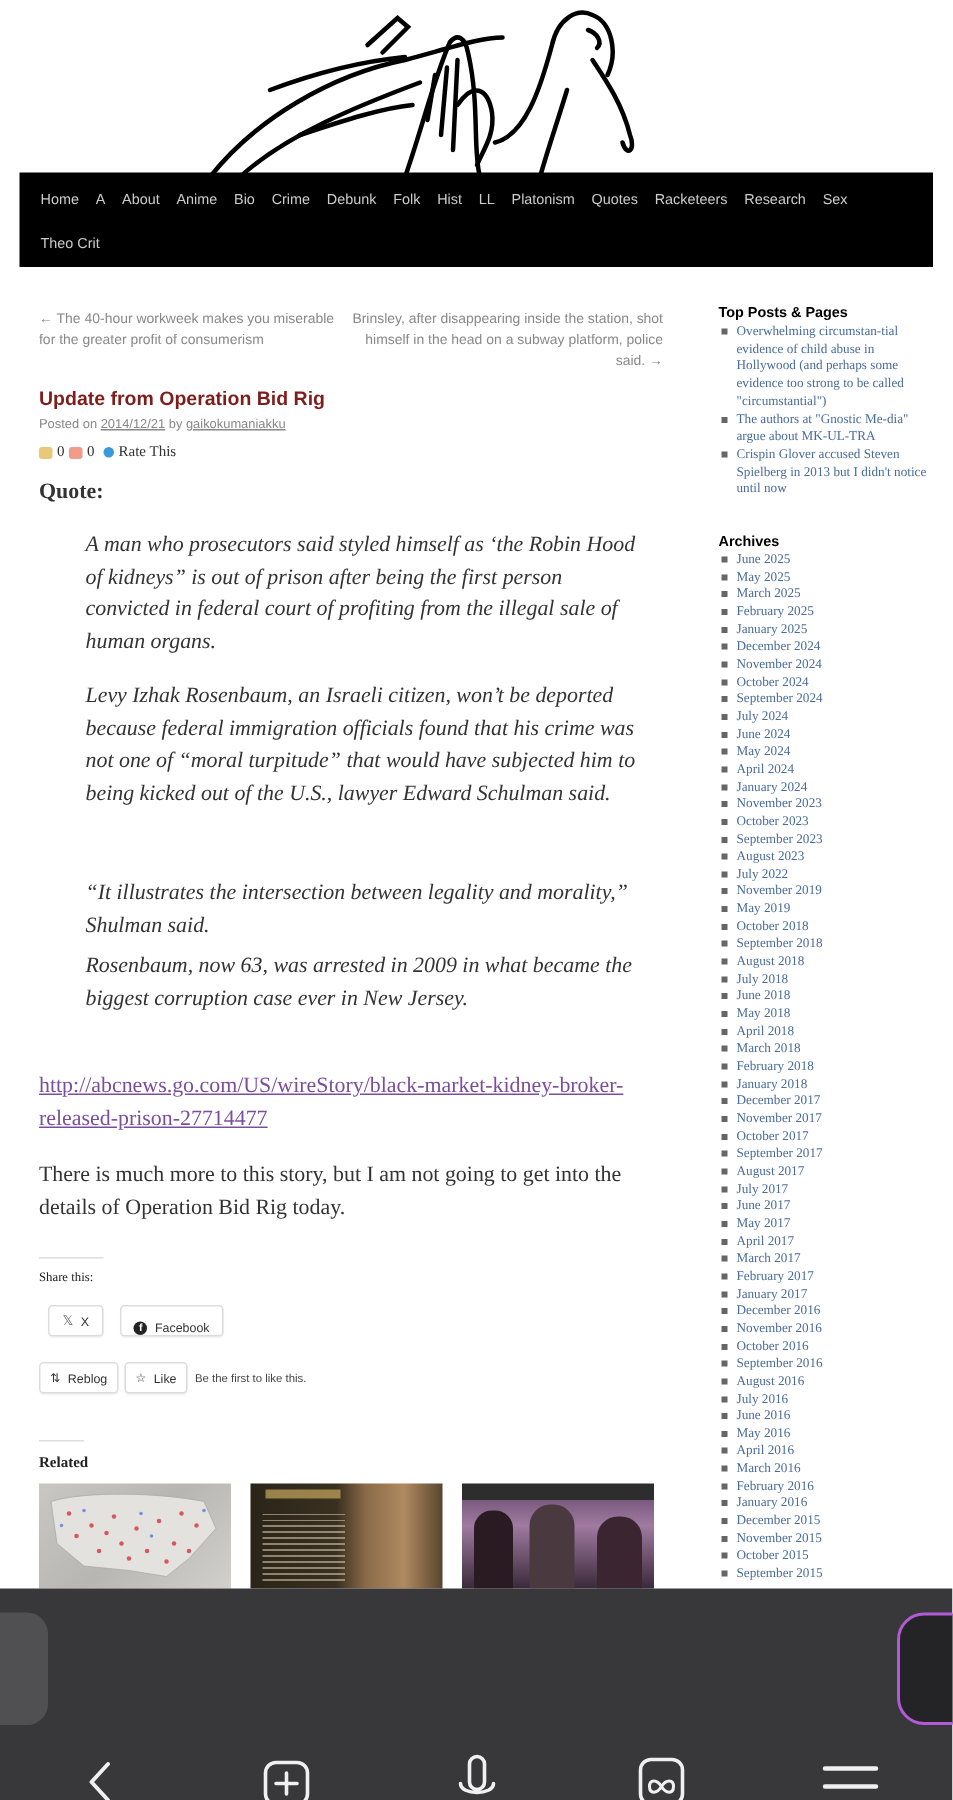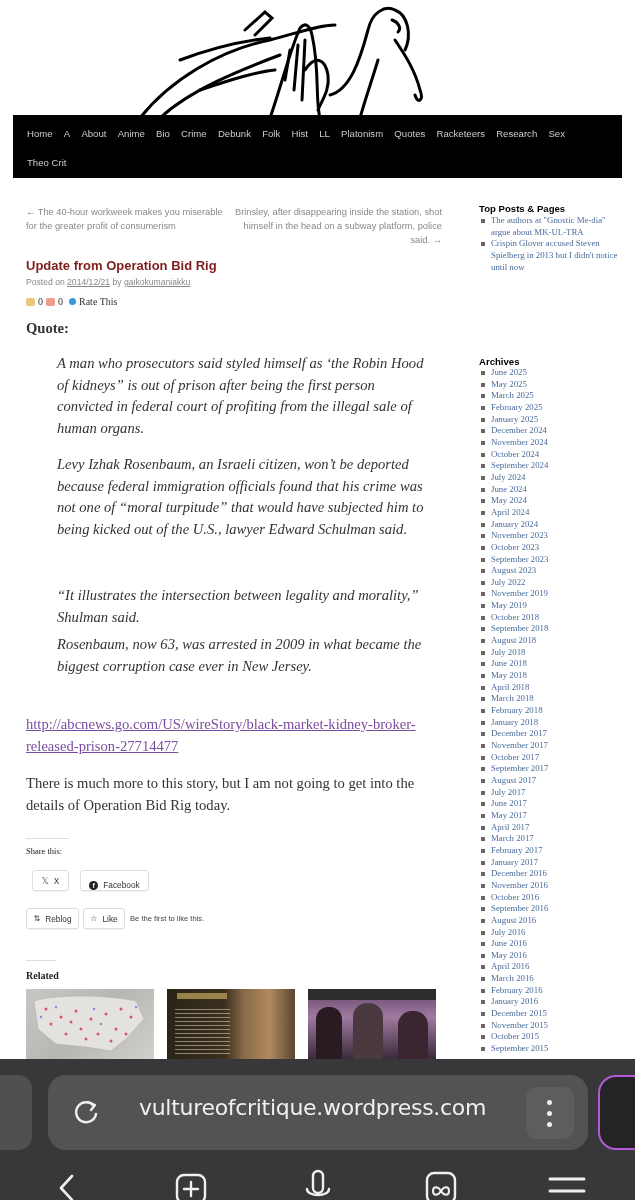--- a/index.html
+++ b/index.html
@@ -219,20 +219,21 @@
 <div class="thumbimg t3">
   <div style="position:absolute;left:8px;top:18px;width:26px;height:52px;background:#2a1a22;border-radius:12px 12px 0 0;"></div>
   <div style="position:absolute;left:45px;top:14px;width:30px;height:56px;background:#4a3a40;border-radius:14px 14px 0 0;"></div>
   <div style="position:absolute;left:90px;top:22px;width:30px;height:48px;background:#3a2530;border-radius:14px 14px 0 0;"></div>
 </div>
 
 <aside class="sidebar">
   <section class="top-posts">
     <h3 class="widget-title">Top Posts &amp; Pages</h3>
     <ul class="side-list">
+      <li>Overwhelming circumstan-tial evidence of child abuse in Hollywood (and perhaps some evidence too strong to be called "circumstantial")</li>
       <li>The authors at "Gnostic Me-dia" argue about MK-UL-TRA</li>
       <li>Crispin Glover accused Steven Spielberg in 2013 but I didn't notice until now</li>
     </ul>
   </section>
   <section class="archives">
     <h3 class="widget-title">Archives</h3>
     <ul class="side-list" id="archive-list">
         <li>June 2025</li>
         <li>May 2025</li>
         <li>March 2025</li>
@@ -291,34 +292,20 @@
         <li>December 2015</li>
         <li>November 2015</li>
         <li>October 2015</li>
         <li>September 2015</li>
       </ul>
   </section>
 </aside>
 
 <div class="browser">
   <div class="left-pill"></div>
-  <div class="urlbar">
-    <svg class="reload-icon" viewBox="0 0 30 30">
-      <path d="M22 9 A 10 10 0 1 0 24 17" fill="none" stroke="#f0f0f0" stroke-width="2.4" stroke-linecap="round"></path>
-      <path d="M16 5 L 23 8 L 19 13" fill="none" stroke="#f0f0f0" stroke-width="2.4" stroke-linecap="round" stroke-linejoin="round"></path>
-    </svg>
-    <span class="url-text">vultureofcritique.wordpress.com</span>
-    <div class="menu-box">
-      <div class="menu-dots">
-          <span></span>
-          <span></span>
-          <span></span>
-        </div>
-    </div>
-  </div>
   <div class="right-pill"></div>
 
   <div class="bottom-bar">
     <svg class="bb-icon" style="left:56px;" width="22" height="30" viewBox="0 0 22 30">
       <path d="M16 3 L 5 15 L 16 27" fill="none" stroke="#f0f0f0" stroke-width="2.6" stroke-linecap="round" stroke-linejoin="round"></path>
     </svg>
     <svg class="bb-icon" style="left:175px;" width="32" height="32" viewBox="0 0 32 32">
       <rect x="2" y="2" width="28" height="28" rx="7" fill="none" stroke="#f0f0f0" stroke-width="2.4"></rect>
       <path d="M16 9 V 23 M 9 16 H 23" stroke="#f0f0f0" stroke-width="2.4" stroke-linecap="round"></path>
     </svg>

